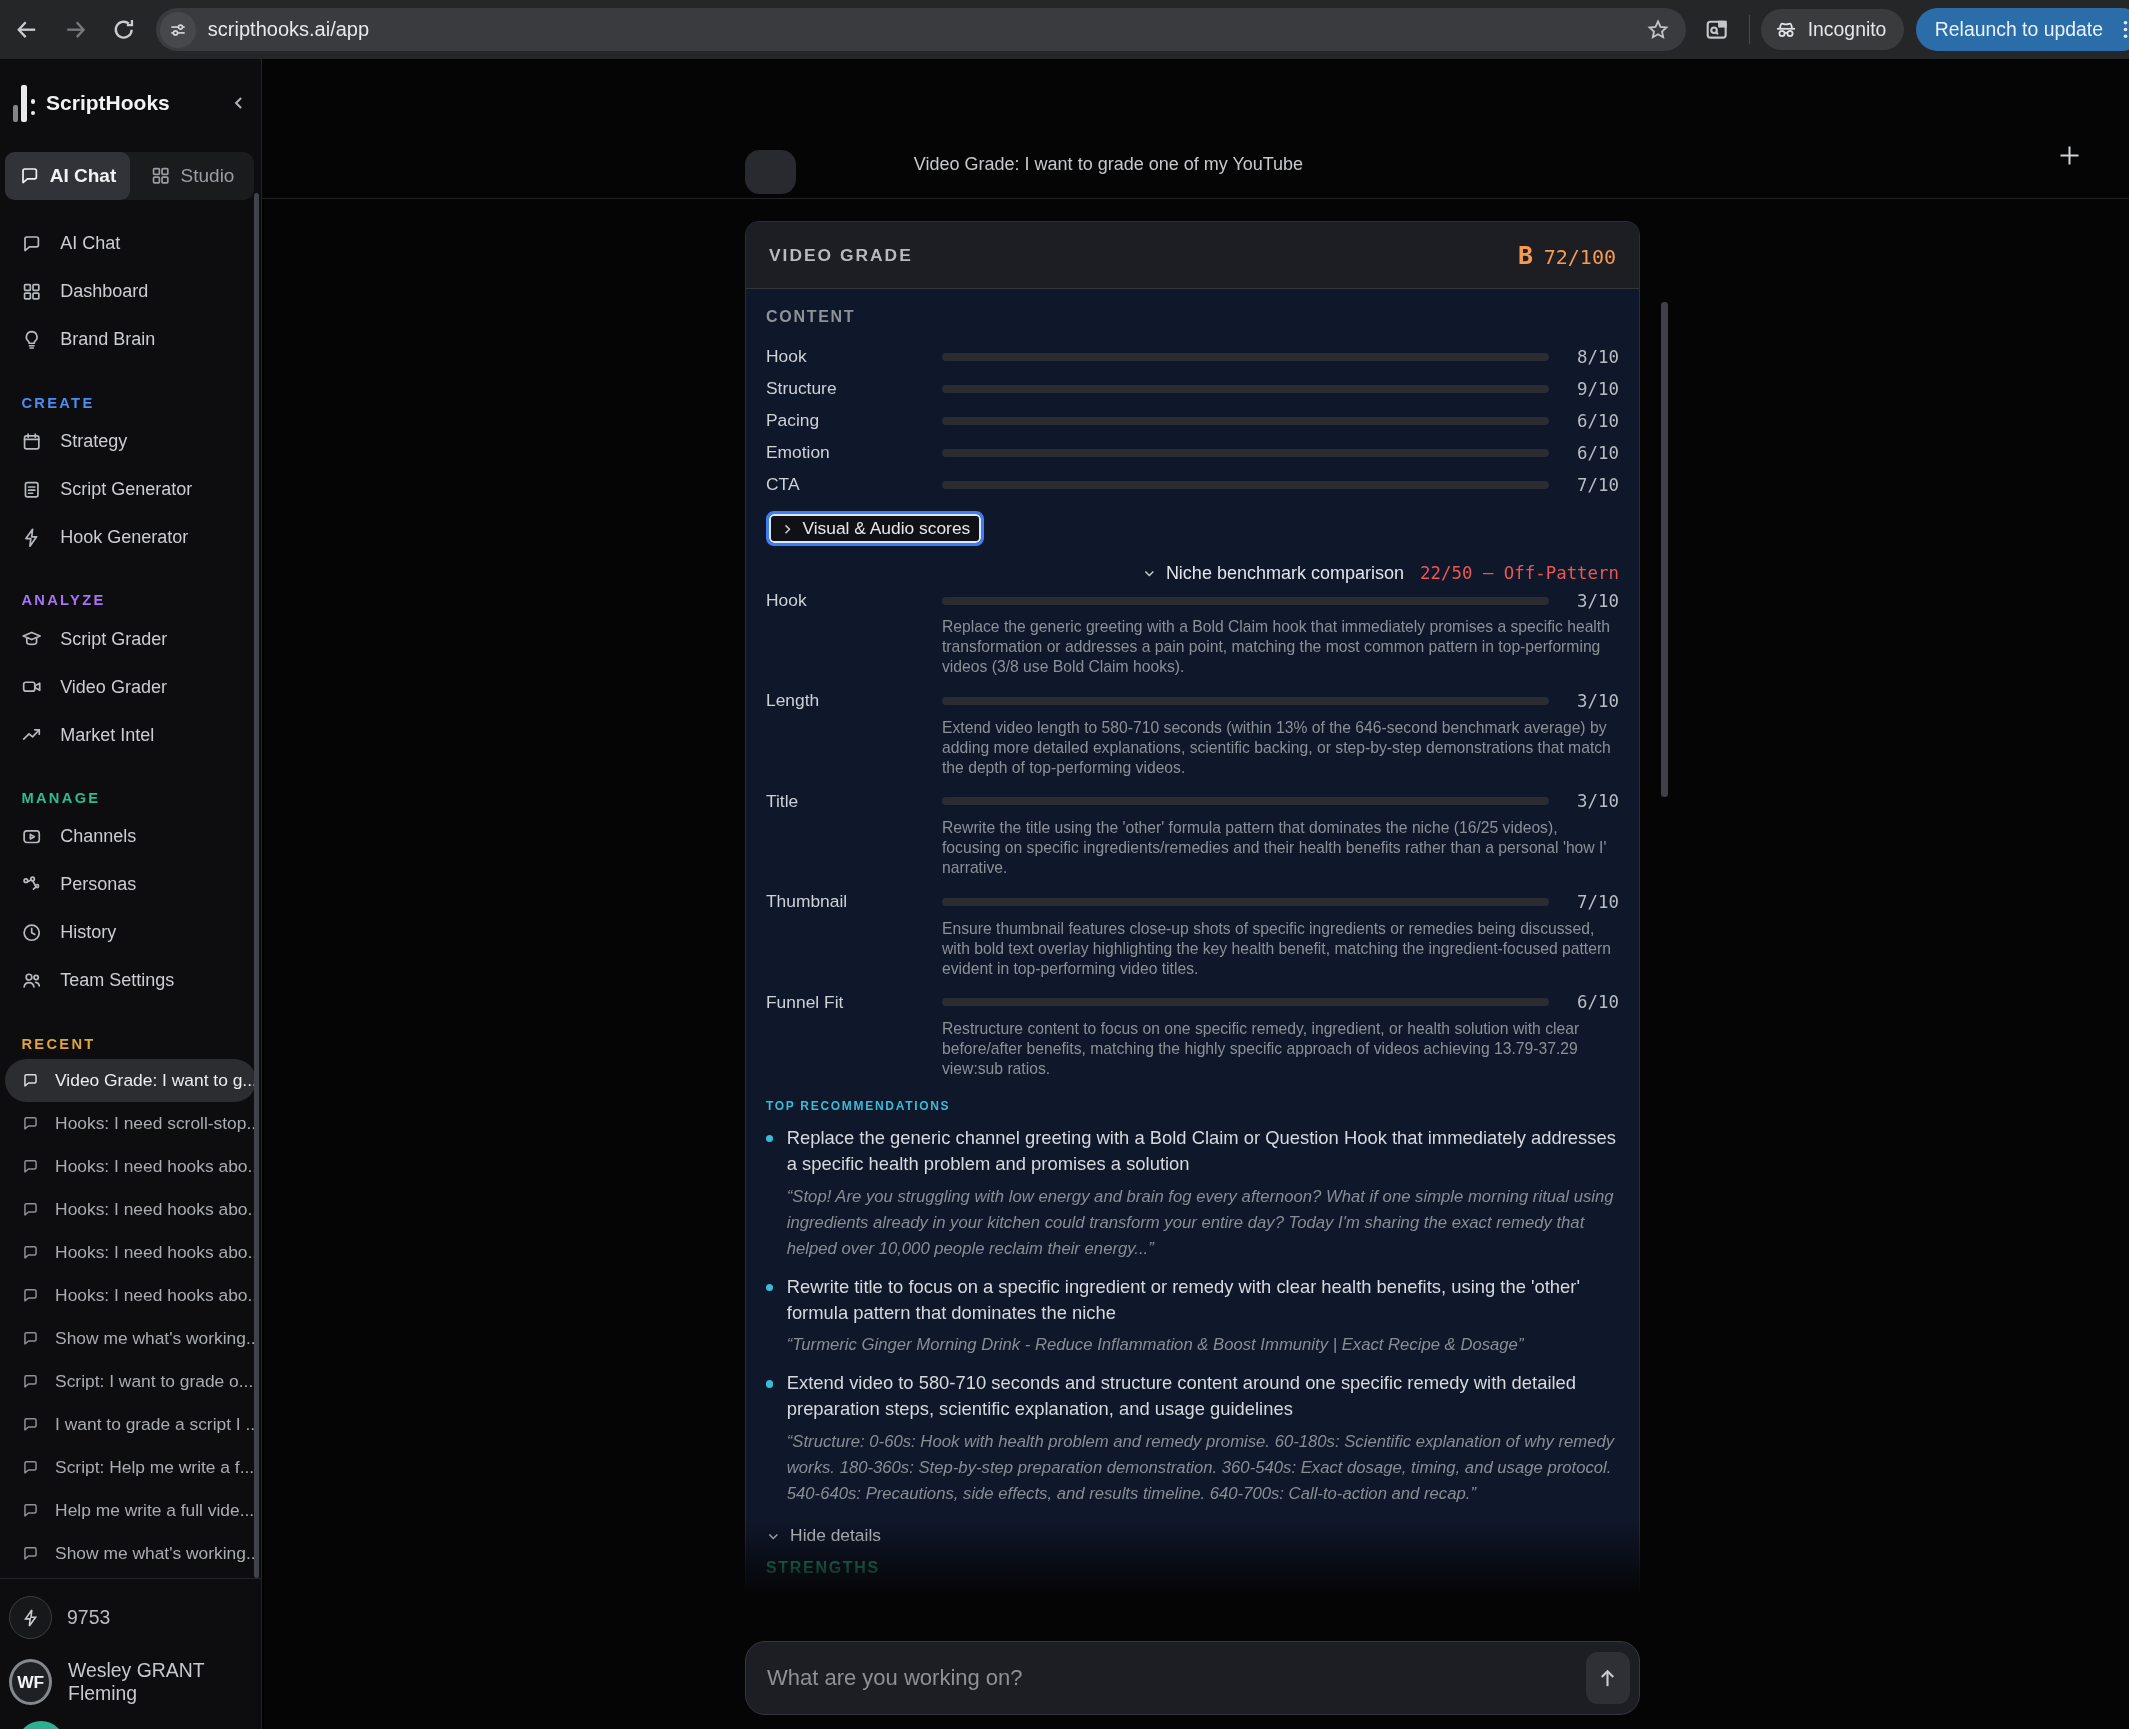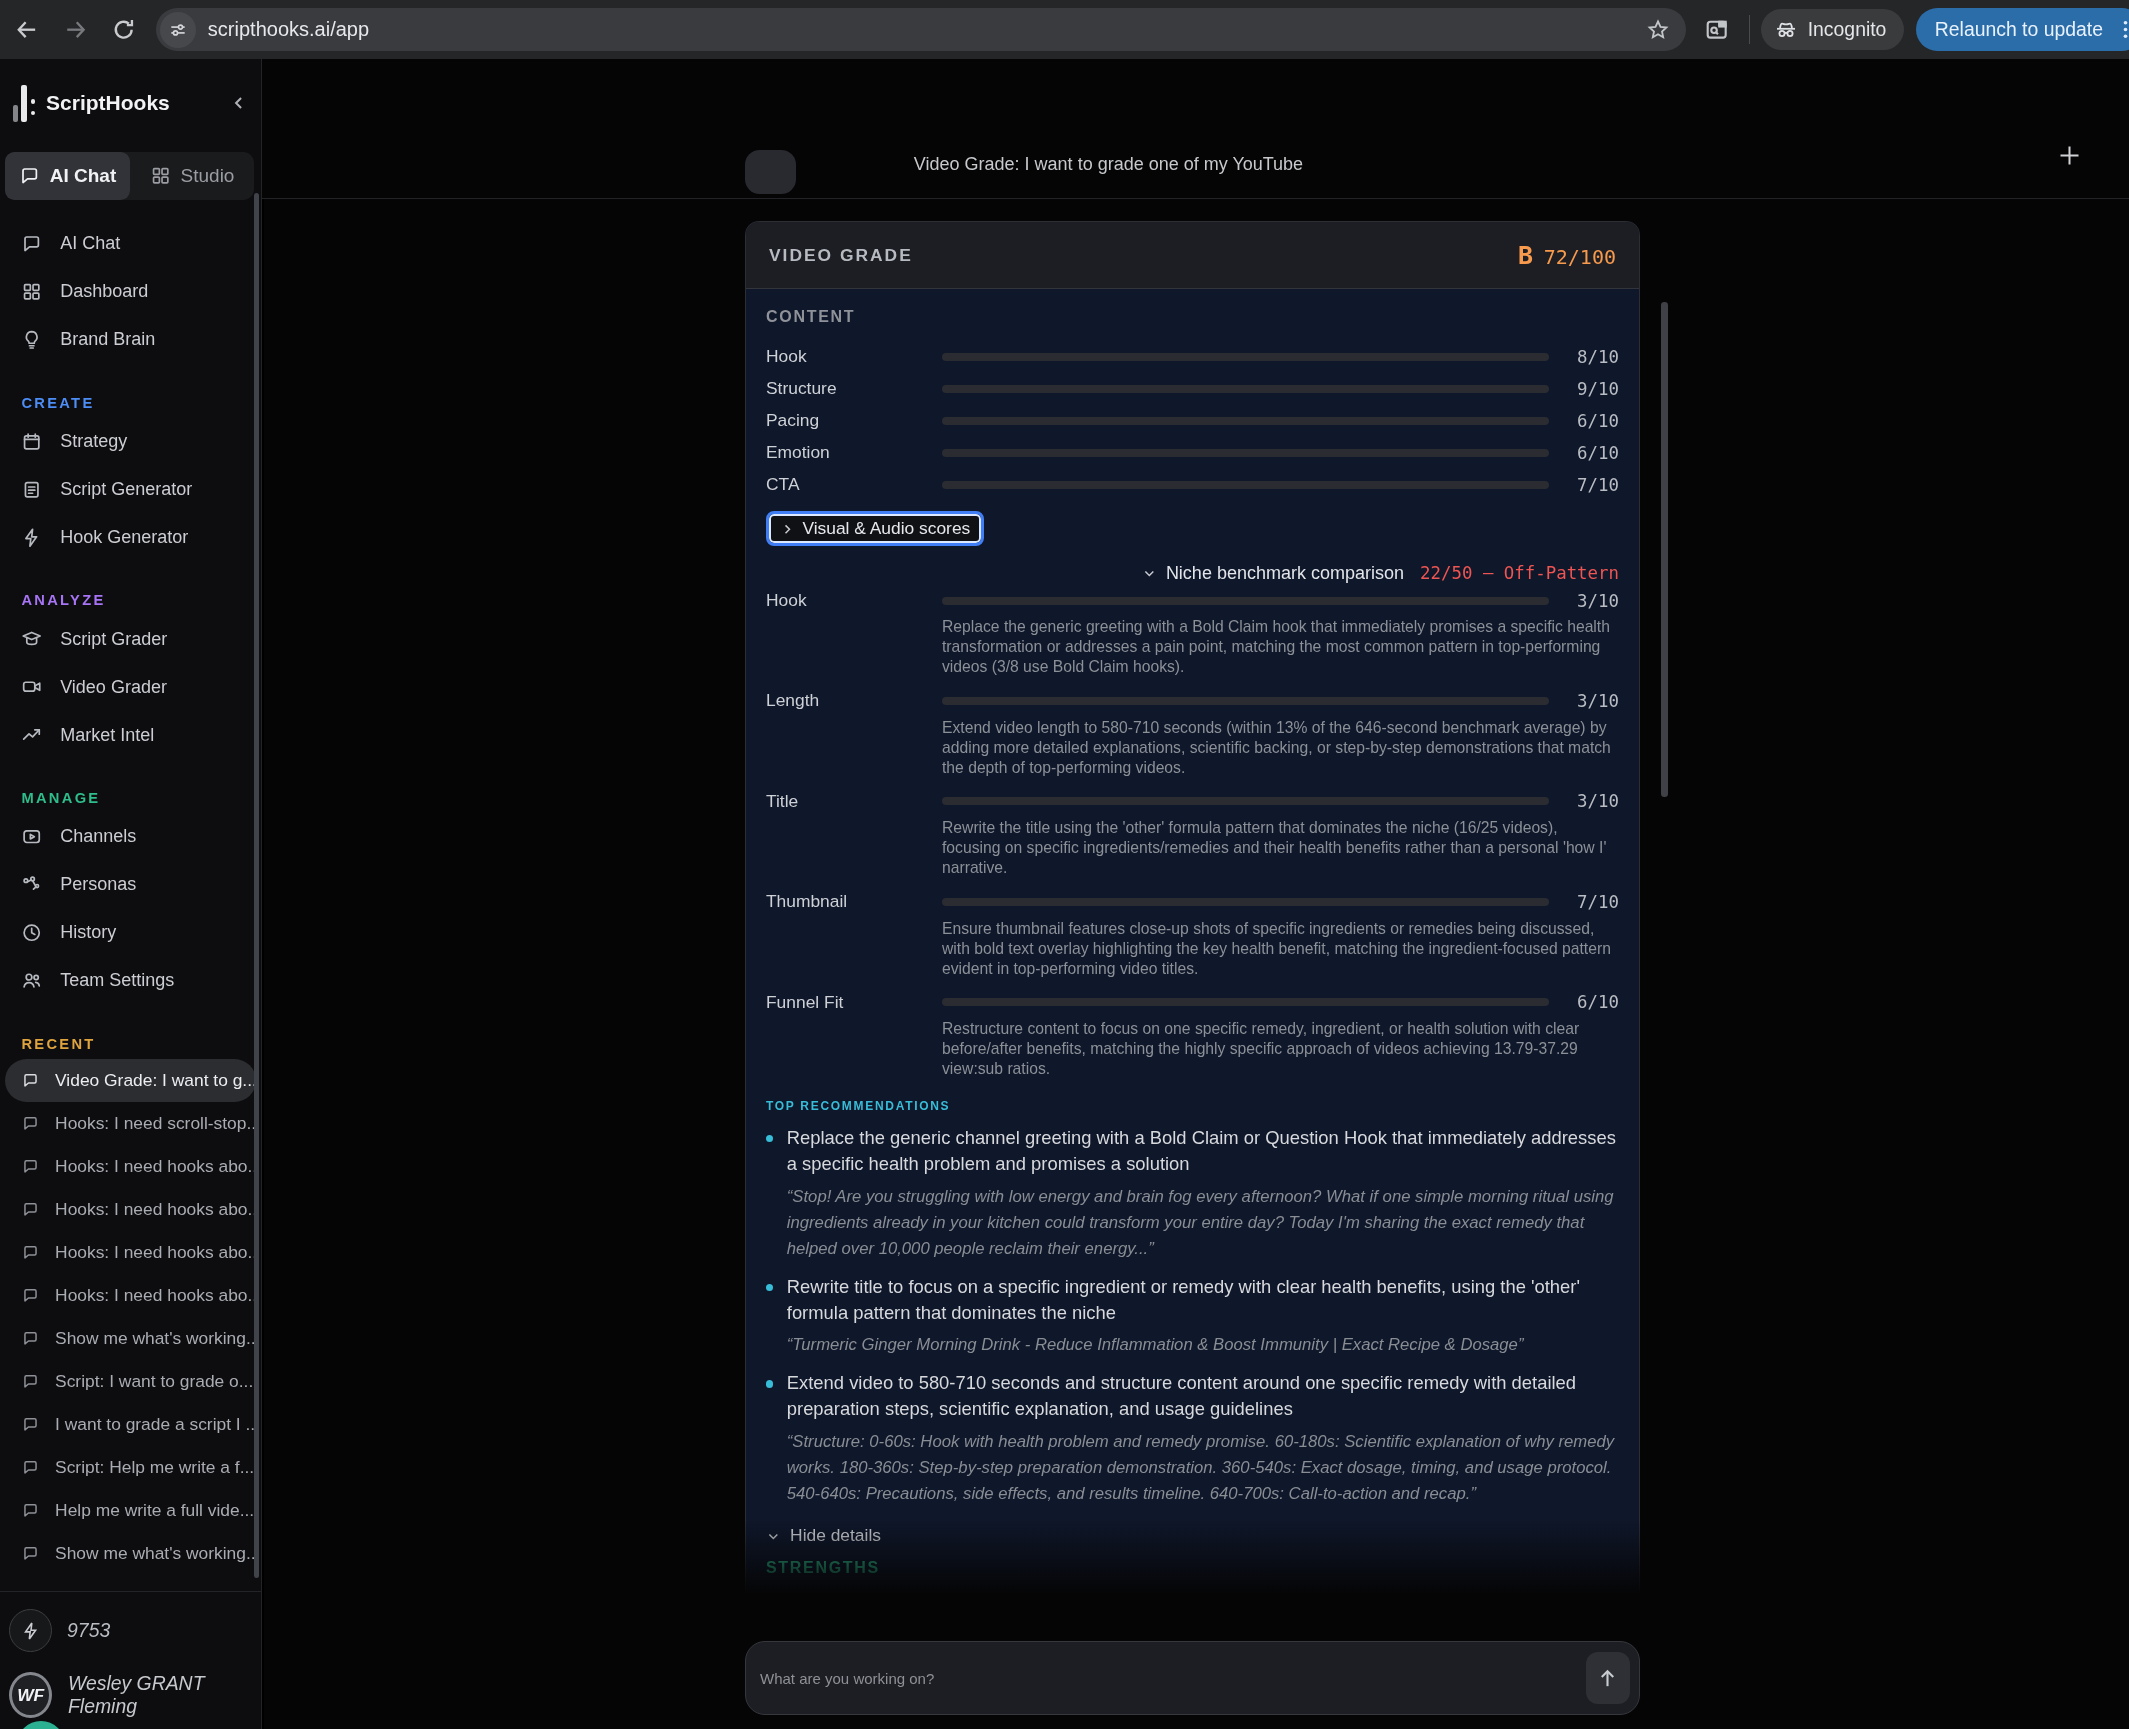--- a/index.html
+++ b/index.html
@@ -40,21 +40,21 @@
   .tab.active{background:#323338;color:#f1f2f4;font-weight:700;}
   .nav{padding:20px 5.4px 0 5.4px;}
   .nav-item{height:48px;display:flex;align-items:center;gap:17.4px;padding-left:16px;border-radius:9.4px;color:#ccced3;}
   .nav-item .lbl{font-size:18px;}
   .sec-label{margin:31px 0 2.7px 16px;font-size:14.7px;font-weight:700;letter-spacing:2.3px;height:20px;}
   .recent-item{height:43px;display:flex;align-items:center;gap:14.7px;padding-left:16px;border-radius:22px;
                color:#a9acb2;font-size:17.4px;white-space:nowrap;overflow:hidden;}
   .recent-item.active{background:#2c2d31;color:#eceef0;}
   .recent-item .txt{overflow:hidden;white-space:nowrap;}
   .sb-scrollbar{position:absolute;right:2px;top:134px;width:4.7px;height:1385px;border-radius:2.7px;background:#404349;}
-  .sb-footer{position:absolute;left:0;bottom:3px;width:100%;height:134px;background:#0d0d0f;border-top:1.3px solid #232427;font-style:italic;}
+  .sb-footer{position:absolute;left:0;bottom:16px;width:100%;height:134px;background:#0d0d0f;border-top:1.3px solid #232427;}
   .credit-row{display:flex;align-items:center;gap:14.7px;margin:17.4px 0 0 9.4px;}
   .credit-chip{width:41px;height:41px;border-radius:50%;border:1.3px solid #3c3e42;background:#17181a;
                display:flex;align-items:center;justify-content:center;}
   .credit-num{color:#b9bcc1;font-size:19.4px;}
   .user-row{display:flex;align-items:center;gap:16px;margin:20px 0 0 9.4px;}
   .avatar{width:40px;height:40px;border-radius:50%;border:3.3px solid #84878d;background:#1f2023;
           display:flex;align-items:center;justify-content:center;color:#f2f3f5;font-weight:800;font-size:17.4px;}
   .user-name{color:#c6c9cd;font-size:19.4px;}
   .chat-widget{position:absolute;left:17.4px;top:1721px;width:48px;height:48px;border-radius:50%;background:#2bb191;}
 
@@ -99,21 +99,21 @@
   .reco-quote{margin-top:6.7px;color:#898d94;font-size:16.7px;line-height:26px;font-style:italic;}
   .hide-row{display:flex;align-items:center;gap:9.4px;margin-top:17.4px;color:#d0d3d8;font-size:17.4px;height:23px;}
   .str-hd{margin-top:12px;font-size:16px;font-weight:700;letter-spacing:1.7px;color:#2ebd8b;}
   .fade{position:absolute;left:736px;top:1519px;width:917px;height:94px;
         background:linear-gradient(180deg,rgba(5,5,6,0) 0%,#050506 80%);}
   .chat-scrollbar{position:absolute;left:1661px;top:302px;width:6.7px;height:495px;border-radius:3.3px;background:#3f4146;}
 
   
   .input-bar{position:absolute;left:745px;top:1641px;width:895px;height:74px;background:#1d1e23;
              border:1.3px solid #35373d;border-radius:20px;box-sizing:border-box;display:flex;align-items:center;}
-  .input-ph{color:#8d9096;font-size:15px;margin-left:14px;flex:1;}
+  .input-ph{color:#8d9096;font-size:22px;margin-left:21px;flex:1;}
   .send-btn{width:44px;height:52px;border-radius:12px;background:#2e3036;margin-right:9.4px;
             display:flex;align-items:center;justify-content:center;}
 </style>
 </head>
 <body>
 
 <div class="chrome">
   <div class="chrome-btn">
     <svg width="25.4" height="25.4" viewBox="0 0 24 24" fill="none" stroke="#c9cbce" stroke-width="2.2">
         <line x1="20" y1="12" x2="5" y2="12"></line>

